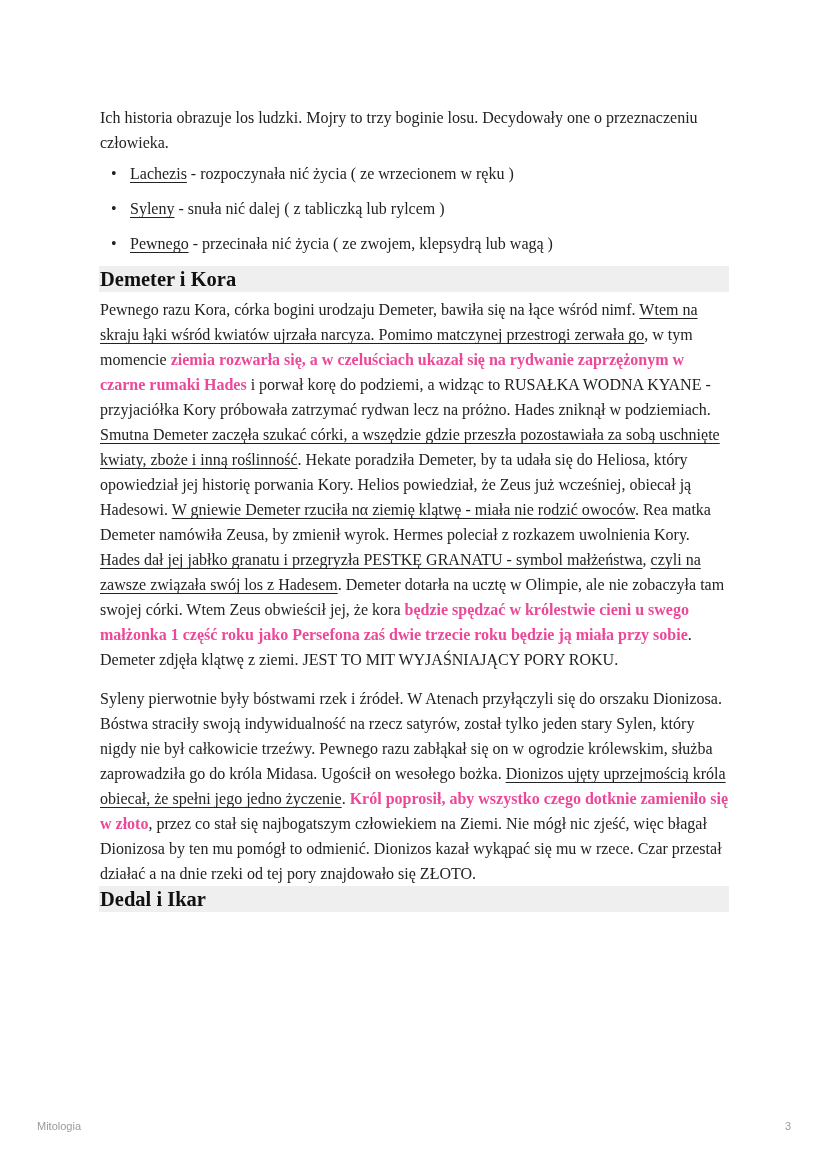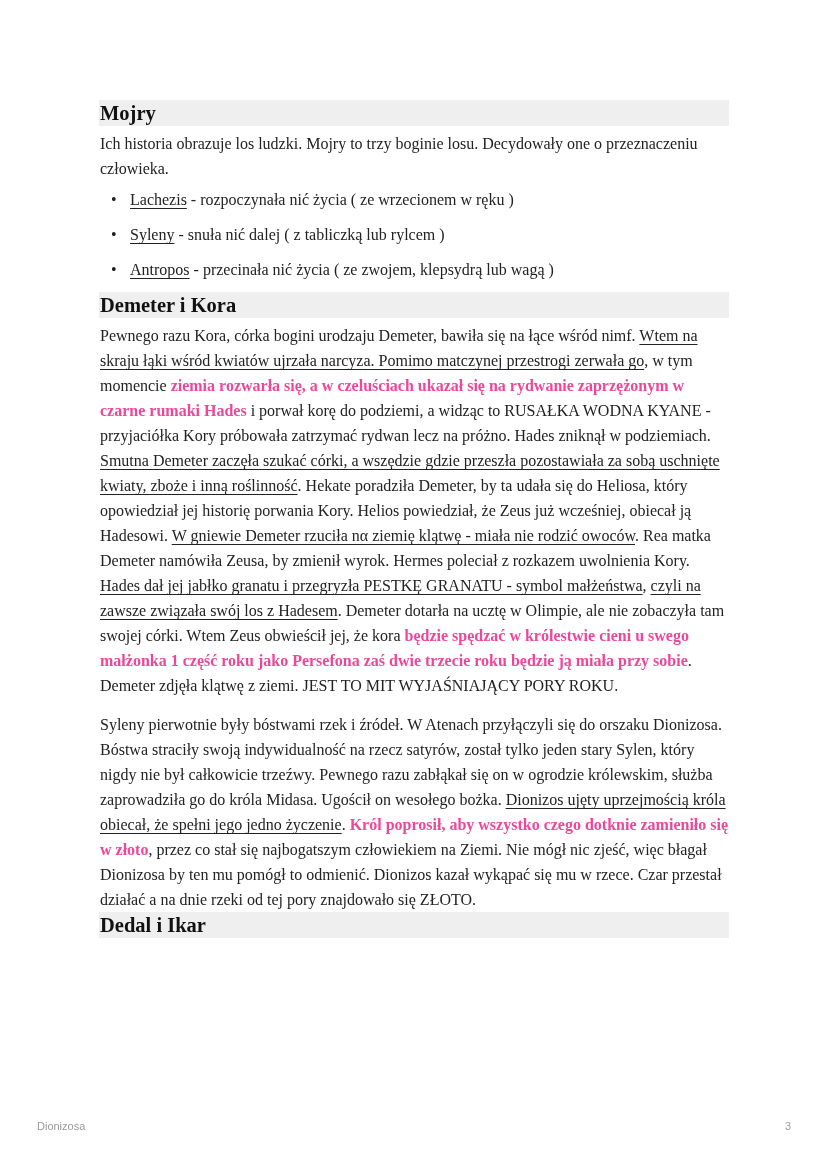--- a/index.html
+++ b/index.html
@@ -78,38 +78,37 @@
     font-size: 11px;
     color: #9a9a9a;
   }
 </style>
 </head>
 <body>
 
 <div class="content">
 
   <section>
-    <h2 class="section-heading">Mojry</h2>
     <p class="para">Ich historia obrazuje los ludzki. Mojry to trzy boginie losu. Decydowały one o przeznaczeniu człowieka.</p>
     <ul class="list">
       <li><span class="bullet">•</span><u>Lachezis</u><span> - rozpoczynała nić życia ( ze wrzecionem w ręku )</span></li>
       <li><span class="bullet">•</span><u>Syleny</u><span> - snuła nić dalej ( z tabliczką lub rylcem )</span></li>
-      <li><span class="bullet">•</span><u>Antropos</u><span> - przecinała nić życia ( ze zwojem, klepsydrą lub wagą )</span></li>
+      <li><span class="bullet">•</span><u>Pewnego</u><span> - przecinała nić życia ( ze zwojem, klepsydrą lub wagą )</span></li>
     </ul>
   </section>
 
   <section class="sec-demeter">
     <h2 class="section-heading">Demeter i Kora</h2>
     <p class="para"><span>Pewnego razu Kora, córka bogini urodzaju Demeter, bawiła się na łące wśród nimf. </span><u>Wtem na skraju łąki wśród kwiatów ujrzała narcyza. Pomimo matczynej przestrogi zerwała go</u><span>, w tym momencie </span><b>ziemia rozwarła się, a w czeluściach ukazał się na rydwanie zaprzężonym w czarne rumaki Hades</b><span> i porwał korę do podziemi, a widząc to RUSAŁKA WODNA KYANE - przyjaciółka Kory próbowała zatrzymać rydwan lecz na próżno. Hades zniknął w podziemiach. </span><u>Smutna Demeter zaczęła szukać córki, a wszędzie gdzie przeszła pozostawiała za sobą uschnięte kwiaty, zboże i inną roślinność</u><span>. Hekate poradziła Demeter, by ta udała się do Heliosa, który opowiedział jej historię porwania Kory. Helios powiedział, że Zeus już wcześniej, obiecał ją Hadesowi. </span><u>W gniewie Demeter rzuciła nα ziemię klątwę - miała nie rodzić owoców</u><span>. Rea matka Demeter namówiła Zeusa, by zmienił wyrok. Hermes poleciał z rozkazem uwolnienia Kory. </span><u>Hades dał jej jabłko granatu i przegryzła PESTKĘ GRANATU - symbol małżeństwa</u><span>, </span><u>czyli na zawsze związała swój los z Hadesem</u><span>. Demeter dotarła na ucztę w Olimpie, ale nie zobaczyła tam swojej córki. Wtem Zeus obwieścił jej, że kora </span><b>będzie spędzać w królestwie cieni u swego małżonka 1 część roku jako Persefona zaś dwie trzecie roku będzie ją miała przy sobie</b><span>. Demeter zdjęła klątwę z ziemi. JEST TO MIT WYJAŚNIAJĄCY PORY ROKU.</span></p>
   </section>
 
   <section class="sec-midas">
     <p class="para"><span>Syleny pierwotnie były bóstwami rzek i źródeł. W Atenach przyłączyli się do orszaku Dionizosa. Bóstwa straciły swoją indywidualność na rzecz satyrów, został tylko jeden stary Sylen, który nigdy nie był całkowicie trzeźwy. Pewnego razu zabłąkał się on w ogrodzie królewskim, służba zaprowadziła go do króla Midasa. Ugościł on wesołego bożka. </span><u>Dionizos ujęty uprzejmością króla obiecał, że spełni jego jedno życzenie</u><span>. </span><b>Król poprosił, aby wszystko czego dotknie zamieniło się w złoto</b><span>, przez co stał się najbogatszym człowiekiem na Ziemi. Nie mógł nic zjeść, więc błagał Dionizosa by ten mu pomógł to odmienić. Dionizos kazał wykąpać się mu w rzece. Czar przestał działać a na dnie rzeki od tej pory znajdowało się ZŁOTO.</span></p>
   </section>
 
   <section class="sec-dedal">
     <h2 class="section-heading">Dedal i Ikar</h2>
   </section>
 
 </div>
 
-<div class="footer-left">Dionizosa</div>
+<div class="footer-left">Mitologia</div>
 <div class="footer-right">3</div>
 
 </body></html>

